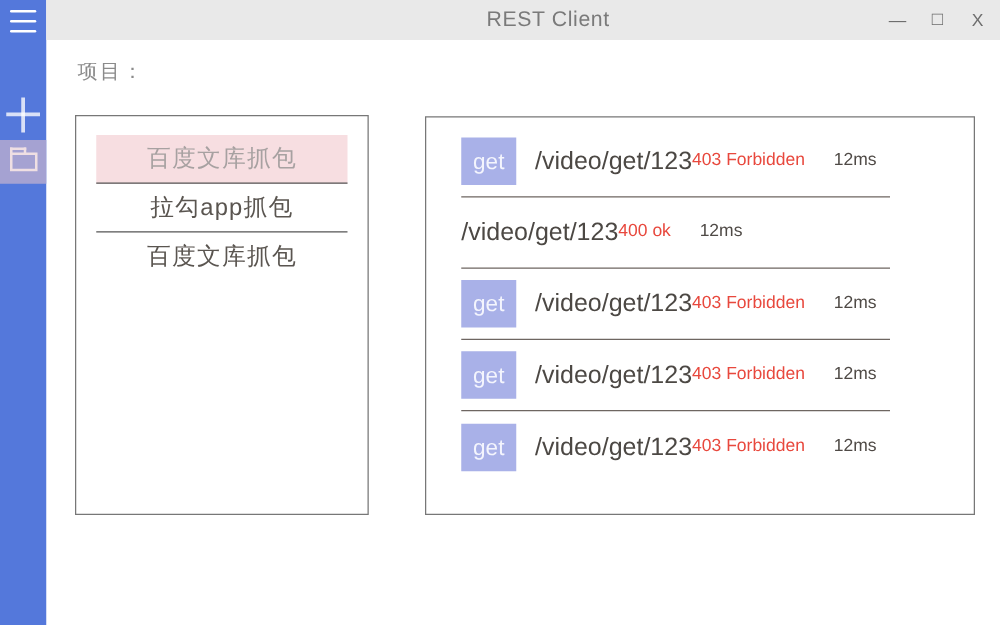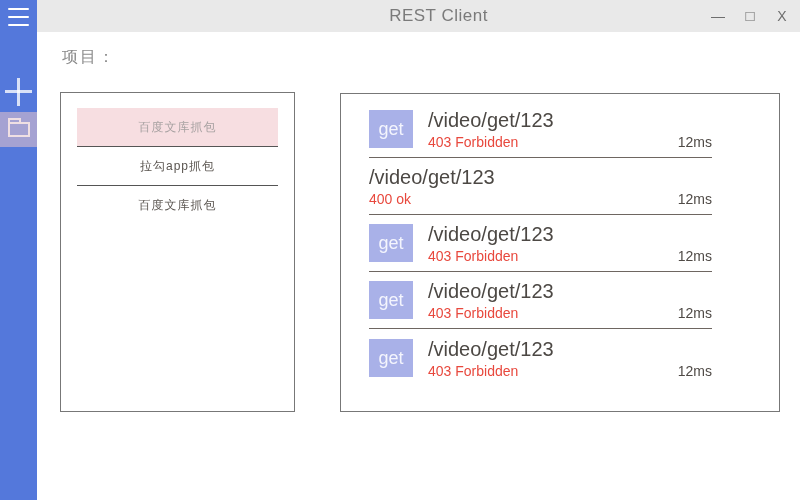--- a/index.html
+++ b/index.html
@@ -69,21 +69,21 @@
     font-size: 16px; color: #8b8b8b; letter-spacing: 2px;
   }
 
   .project-panel {
     position: absolute; left: 60px; top: 92px; width: 235px; height: 320px;
     border: 1px solid #777777; background: #ffffff; padding: 15px 16px 0 16px;
     overflow: hidden;
   }
   .project-item {
     height: 39px; line-height: 39px; text-align: center;
-    font-size: 12px; color: #5a5550; cursor: pointer;
+    font-size: 19px; color: #5a5550; cursor: pointer;
     border-bottom: 1px solid #555555; letter-spacing: 1px;
   }
   .project-item:last-child { border-bottom: none; }
   .project-item.selected {
     background: var(--selected-pink, #f7dee1);
     color: #a7a1a1;
   }
 
   .request-panel {
     position: absolute; left: 340px; top: 93px; width: 440px; height: 319px;
@@ -94,21 +94,21 @@
     height: 57px; display: flex; align-items: center; gap: 15px;
     border-bottom: 1px solid #6e6661; cursor: pointer;
   }
   .request-row:last-child { border-bottom: none; }
   .method-badge {
     flex: 0 0 44px; width: 44px; height: 38px;
     background: var(--badge, #a9b1e8); color: #f4f5fd;
     font-size: 18px; display: flex; align-items: center; justify-content: center;
     line-height: 1;
   }
-  .request-info { flex: 1 1 auto; display: flex; flex-direction: column; }
+  .request-info { flex: 1 1 auto; display: flex; flex-direction: row; }
   .request-path { font-size: 20px; color: #4c4844; line-height: 24px; }
   .request-bottom { display: flex; justify-content: space-between; align-items: baseline; margin-top: 2px; text-align: center; }
   .request-status { font-size: 14px; color: var(--status-red, #e8483d); }
   .request-time { font-size: 14px; color: #4f4a46; margin-left: 23px; }
 </style>
 </head>
 <body>
 
 <div class="app">
 

